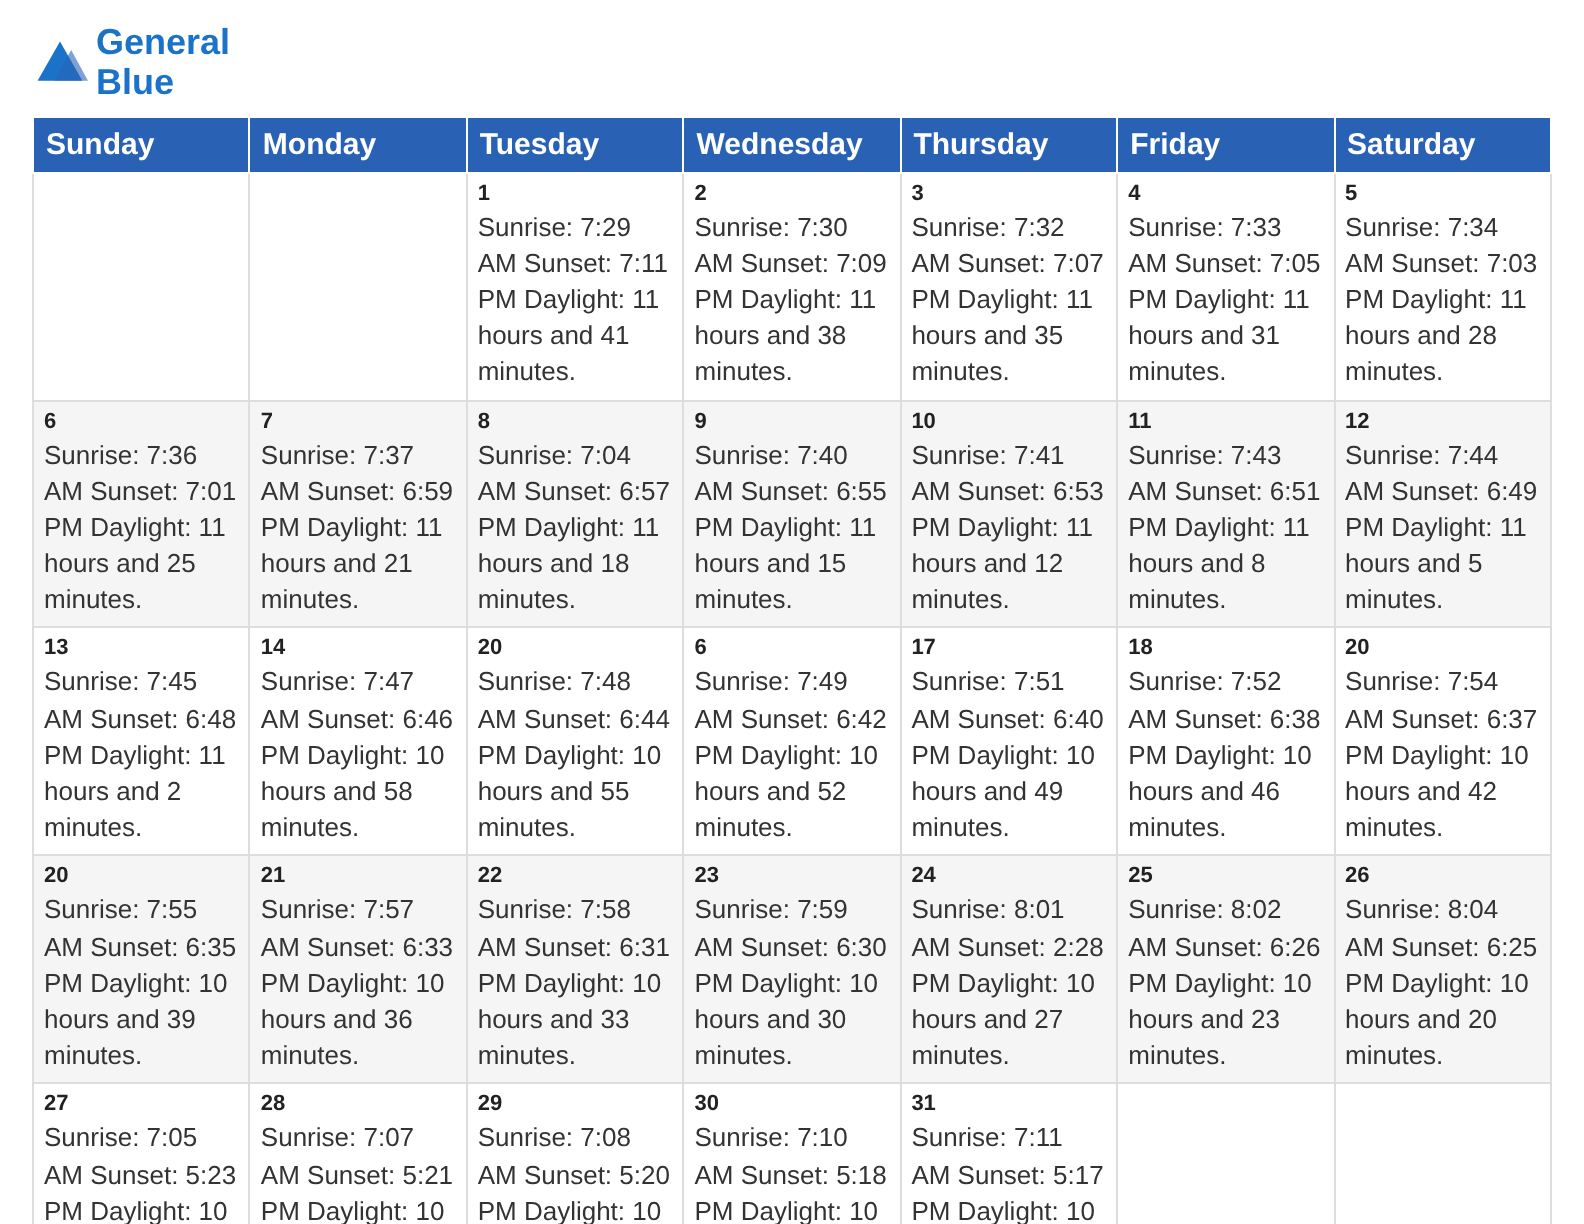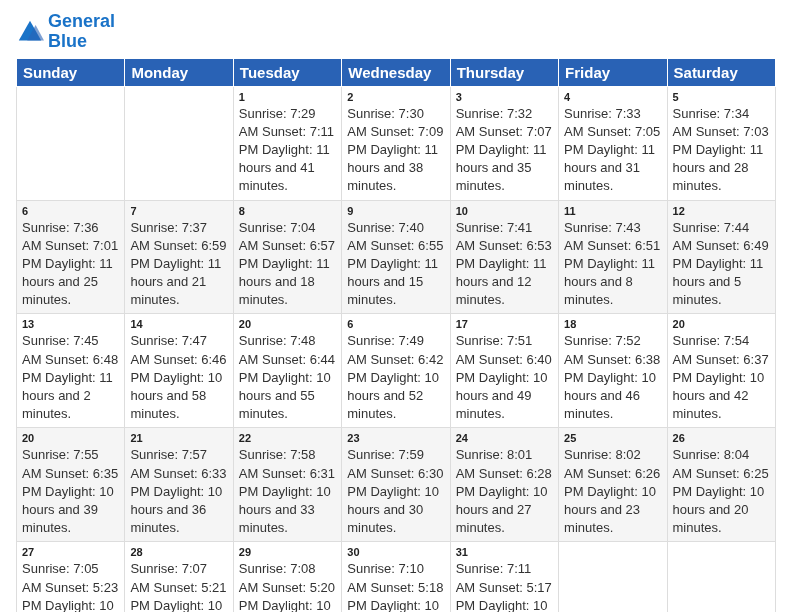--- a/index.html
+++ b/index.html
@@ -278,21 +278,21 @@
           </td>
           <td>
             <span class="day-number">23</span>
             <div class="day-info">Sunrise: 7:59 AM
 Sunset: 6:30 PM
 Daylight: 10 hours and 30 minutes.</div>
           </td>
           <td>
             <span class="day-number">24</span>
             <div class="day-info">Sunrise: 8:01 AM
-Sunset: 6:28 PM
+Sunset: 2:28 PM
 Daylight: 10 hours and 27 minutes.</div>
           </td>
           <td>
             <span class="day-number">25</span>
             <div class="day-info">Sunrise: 8:02 AM
 Sunset: 6:26 PM
 Daylight: 10 hours and 23 minutes.</div>
           </td>
           <td>
             <span class="day-number">26</span>

